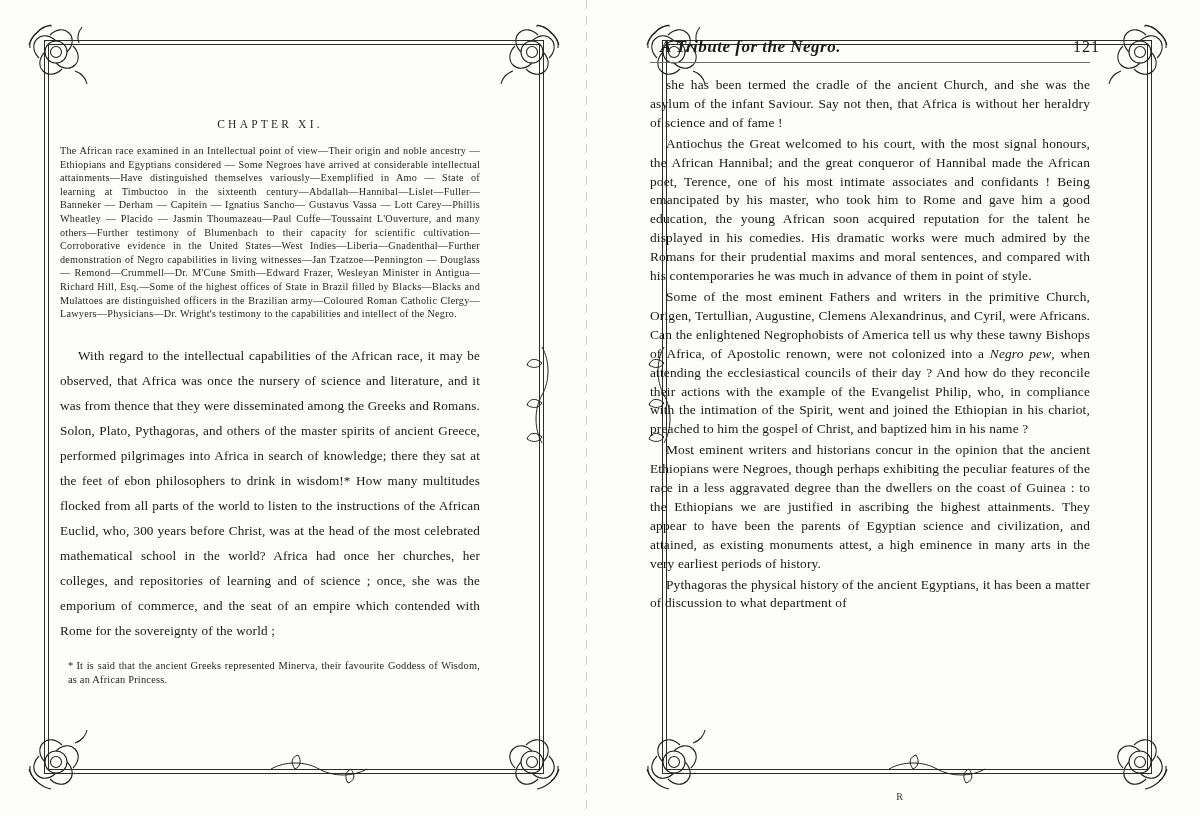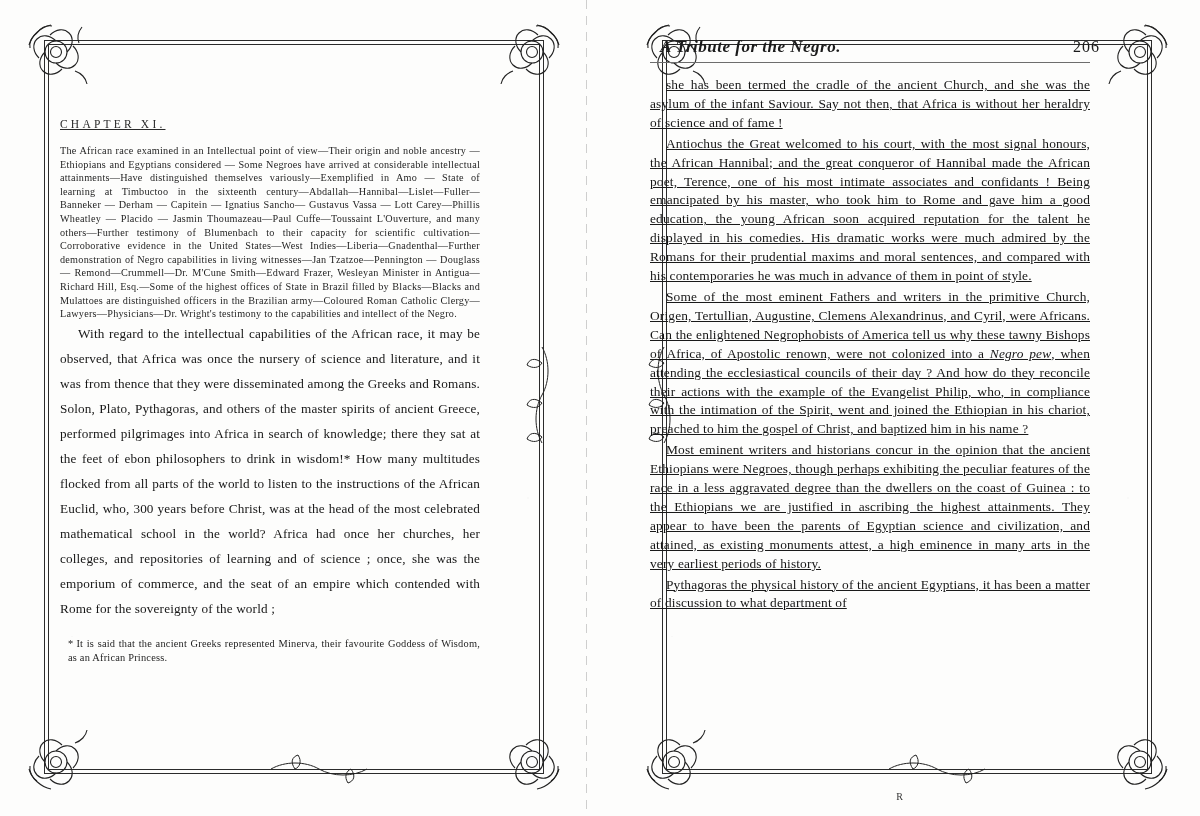--- a/index.html
+++ b/index.html
@@ -84,39 +84,38 @@
     position: absolute;
     left: 60px;
     top: 118px;
     width: 420px;
   }
   .leaf-right .content {
     position: absolute;
     left: 50px;
     top: 34px;
     width: 440px;
-    text-decoration: underline;
   }
 
   .chapter-head {
-    text-align: left;
+    text-align: center;
     font-size: 11.5px;
     letter-spacing: 3.2px;
     font-family: "Liberation Serif", serif;
     margin-bottom: 14px;
     color: #2a2a2a;
-    text-decoration: underline;
   }
 
   .synopsis {
     font-size: 10.2px;
     line-height: 13.6px;
     text-align: justify;
     letter-spacing: 0.25px;
     color: #1e1e1e;
+    margin-bottom: 22px;
   }
 
   .body-par {
     font-size: 13.2px;
     line-height: 25px;
     text-align: justify;
     text-indent: 18px;
     margin: 0 0 2px 0;
     color: #161616;
     letter-spacing: 0.15px;
@@ -391,21 +390,21 @@
             <path d="M86 15c5 7 3 12 -3 14c-4 -6 -2 -12 3 -14z"></path>
           </g>
         </svg>
       </span>
     </div>
 
     <div class="page-inner">
 
       <div class="running-head">
         <span class="rh-title">A Tribute for the Negro.</span>
-        <span class="rh-folio">206</span>
+        <span class="rh-folio">121</span>
       </div>
       <div class="rh-rule"></div>
 
       <div class="content">
         <p class="body-par">she has been termed the cradle of the ancient Church, and she was the asylum of the infant Saviour.  Say not then, that Africa is without her heraldry of science and of fame !</p>
         <p class="body-par">Antiochus the Great welcomed to his court, with the most signal honours, the African Hannibal; and the great conqueror of Hannibal made the African poet, Terence, one of his most intimate associates and confidants !  Being emancipated by his master, who took him to Rome and gave him a good education, the young African soon acquired reputation for the talent he displayed in his comedies. His dramatic works were much admired by the Romans for their prudential maxims and moral sentences, and compared with his contemporaries he was much in advance of them in point of style.</p>
         <p class="body-par">Some of the most eminent Fathers and writers in the primitive Church, Origen, Tertullian, Augustine, Clemens Alexandrinus, and Cyril, were Africans.  Can the enlightened Negrophobists of America tell us why these tawny Bishops of Africa, of Apostolic renown, were not colonized into a <span class="ital">Negro pew</span>, when attending the ecclesiastical councils of their day ?  And how do they reconcile their actions with the example of the Evangelist Philip, who, in compliance with the intimation of the Spirit, went and joined the Ethiopian in his chariot, preached to him the gospel of Christ, and baptized him in his name ?</p>
         <p class="body-par">Most eminent writers and historians concur in the opinion that the ancient Ethiopians were Negroes, though perhaps exhibiting the peculiar features of the race in a less aggravated degree than the dwellers on the coast of Guinea : to the Ethiopians we are justified in ascribing the highest attainments.  They appear to have been the parents of Egyptian science and civilization, and attained, as existing monuments attest, a high eminence in many arts in the very earliest periods of history.</p>
         <p class="body-par">Pythagoras the physical history of the ancient Egyptians, it has been a matter of  discussion to what department of</p>
       </div>

